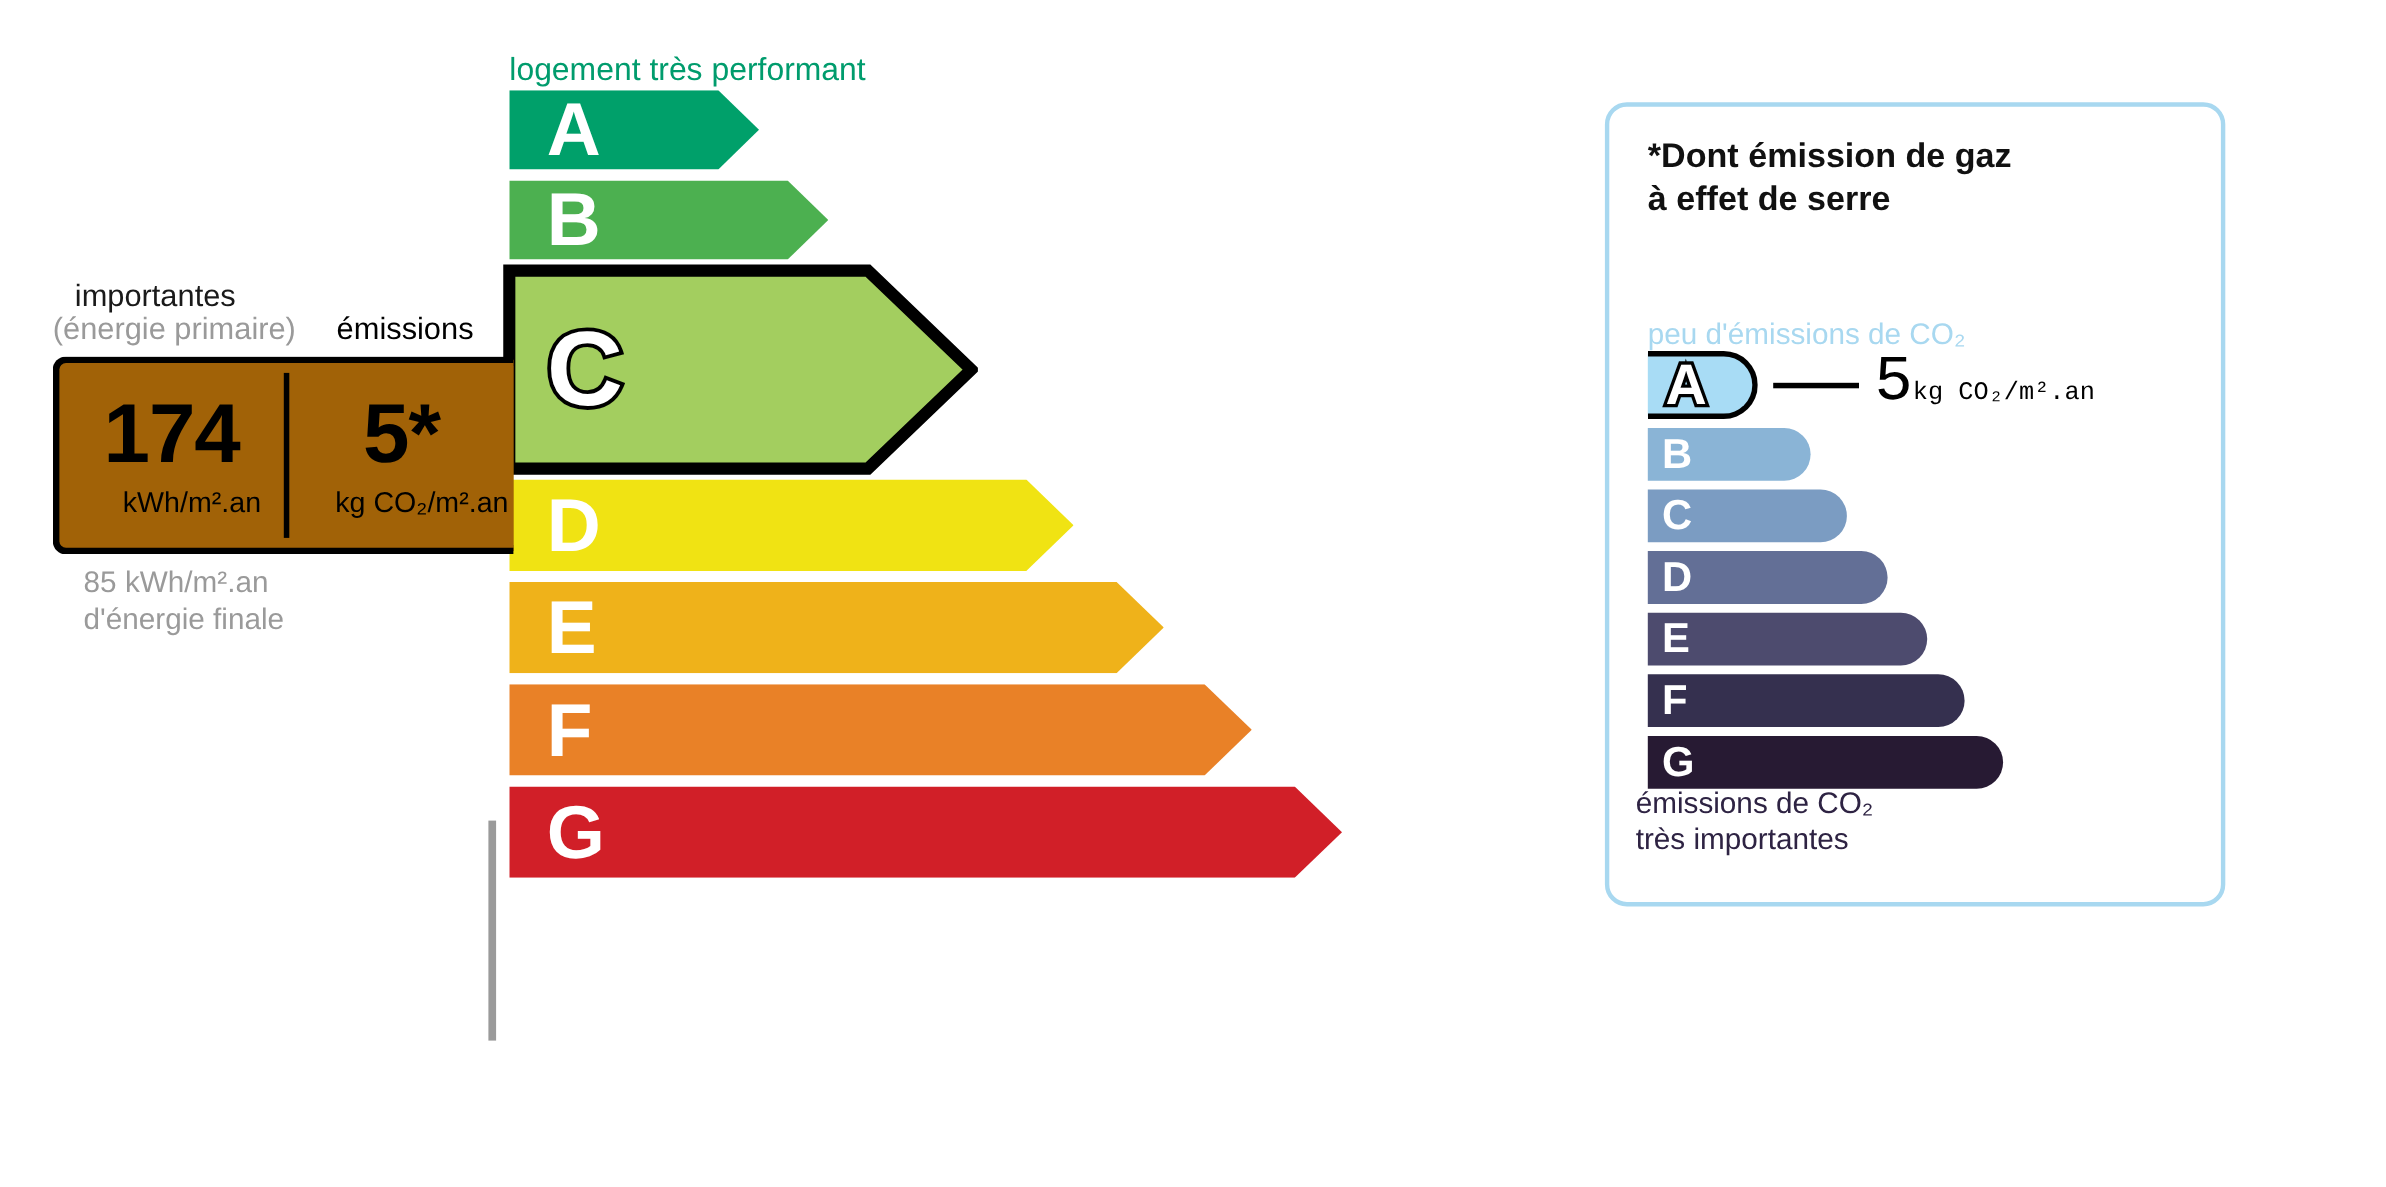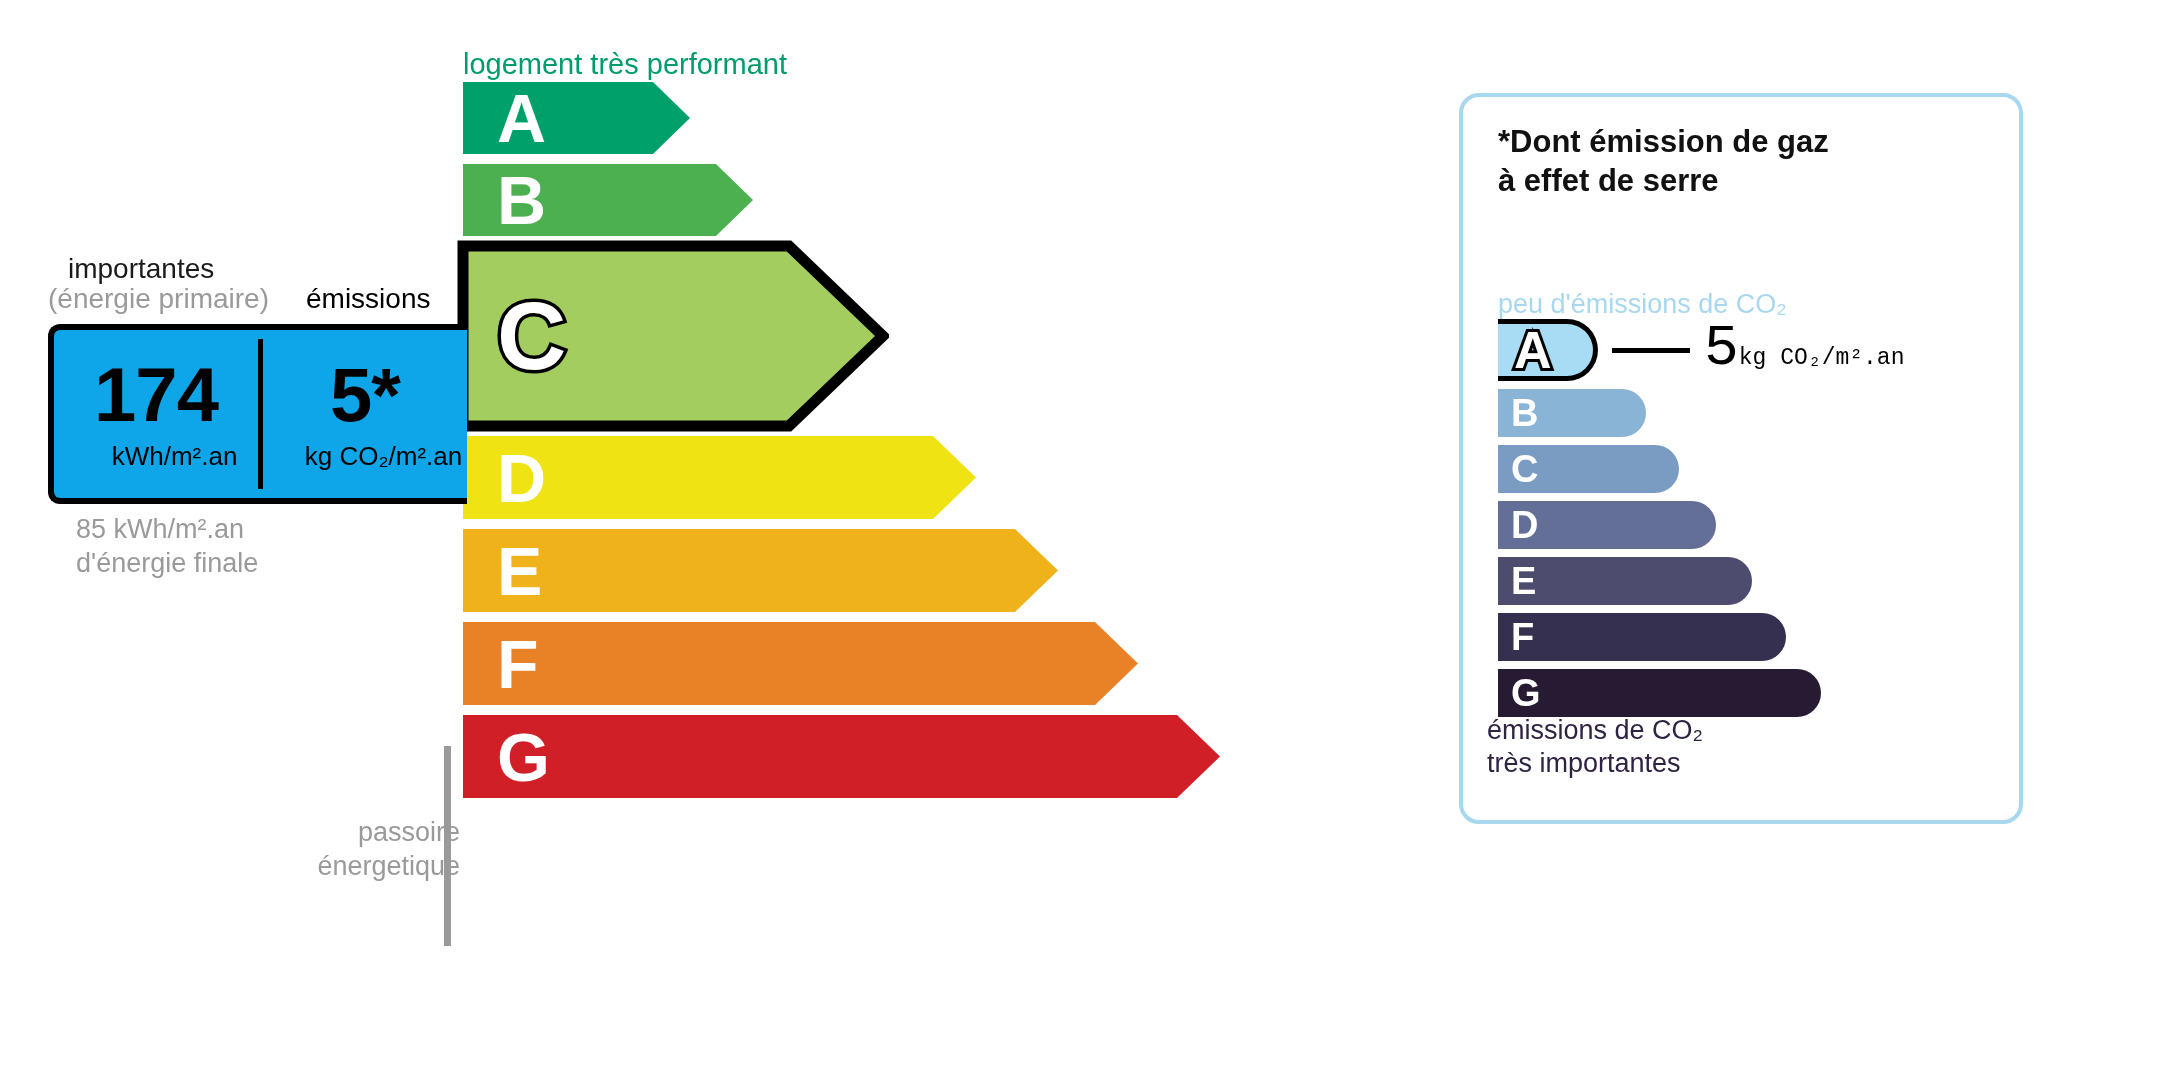--- a/index.html
+++ b/index.html
@@ -40,21 +40,21 @@
     paint-order: stroke fill;
     font-size: 96px;
   }
 
   
   #value-box {
     position: absolute; left: 48px; top: 324px;
     width: 419px; height: 180px;
     border: 6px solid #000000; border-right: none;
     border-radius: 12px 0 0 12px;
-    background: #0ea5e9;
+    background: #a16207;
     display: flex; align-items: center;
     z-index: 5;
   }
   .vb-cell { flex: 1; text-align: center; }
   .vb-num { font-size: 76px; font-weight: bold; color: #000; line-height: 1; letter-spacing: -1px; }
   .vb-unit { font-size: 26px; color: #000; margin-top: 8px; padding-left: 37px; }
   #vb-divider { width: 5px; height: 150px; background: #000; }
 
   .label-consommation {
     position: absolute; left: 68px; top: 253px;
@@ -196,21 +196,20 @@
       <div id="vb-divider"></div>
       <div class="vb-cell">
         <div class="vb-num">5*</div>
         <div class="vb-unit">kg CO₂/m².an</div>
       </div>
     </div>
 
     <div class="label-finale">85 kWh/m².an<br>d'énergie finale</div>
 
     <div id="passoire-bar"></div>
-    <div class="label-passoire">passoire<br>énergetique</div>
 
   </div>
 
   <div id="co2-panel">
     <div id="co2-title">*Dont émission de gaz<br>à effet de serre</div>
     <div id="co2-top-caption">peu d'émissions de CO₂</div>
 
     <div id="co2-bars" style="height: 406px;">
         <div class="co2-row selected" style="position: absolute; left: 0px; top: 0px; width: 100px; height: 62px;">
           <div class="co2-bar" style="width: 100%; background: rgb(168, 220, 245);"></div>

